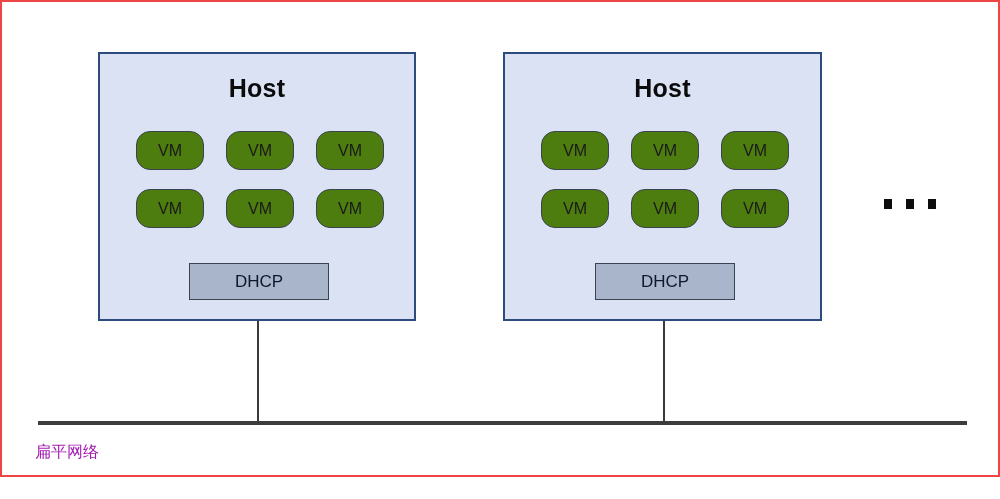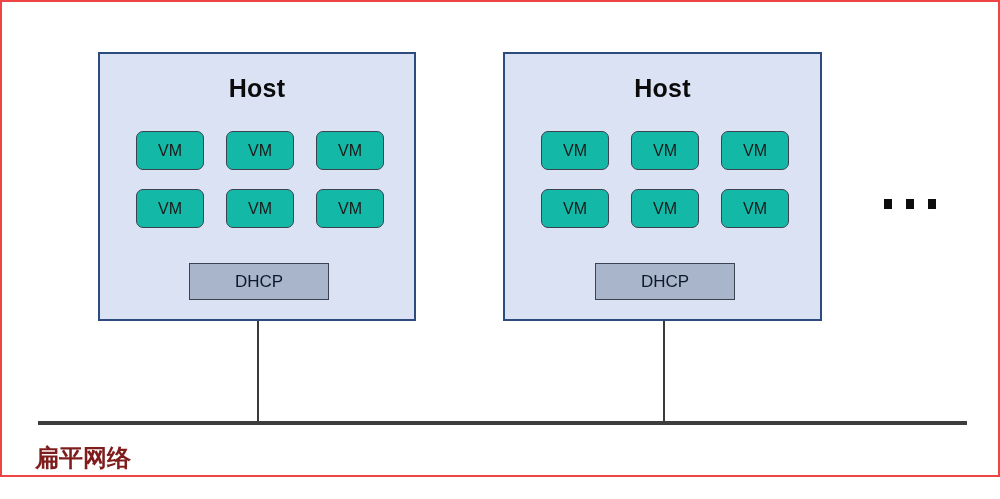--- a/index.html
+++ b/index.html
@@ -38,23 +38,23 @@
     color: #0b0b0b;
     letter-spacing: 0.2px;
   }
 
   
   .vm-box {
     position: absolute;
     box-sizing: border-box;
     width: 68px;
     height: 39px;
-    background: #14b8a6;
+    background: #4d7c0f;
     border: 1.6px solid #3b4250;
-    border-radius: 7px;
+    border-radius: 14px;
     display: flex;
     align-items: center;
     justify-content: center;
     font-size: 16px;
     color: #1a1a1a;
   }
 
   
   .dhcp-box {
     position: absolute;
@@ -92,23 +92,23 @@
   .ellipsis i {
     display: block;
     width: 8px;
     height: 10px;
     background: #0d0d0d;
   }
 
   
   .network-label {
     position: absolute;
-    font-size: 24px;
-    font-weight: bold;
-    color: #7f1d1d;
+    font-size: 16px;
+    font-weight: normal;
+    color: #a21caf;
     white-space: nowrap;
   }
 </style>
 </head>
 <body>
 
 <div class="canvas">
 
   <div class="host-box" style="left:96px; top:50px; width:318px; height:269px;">
 

